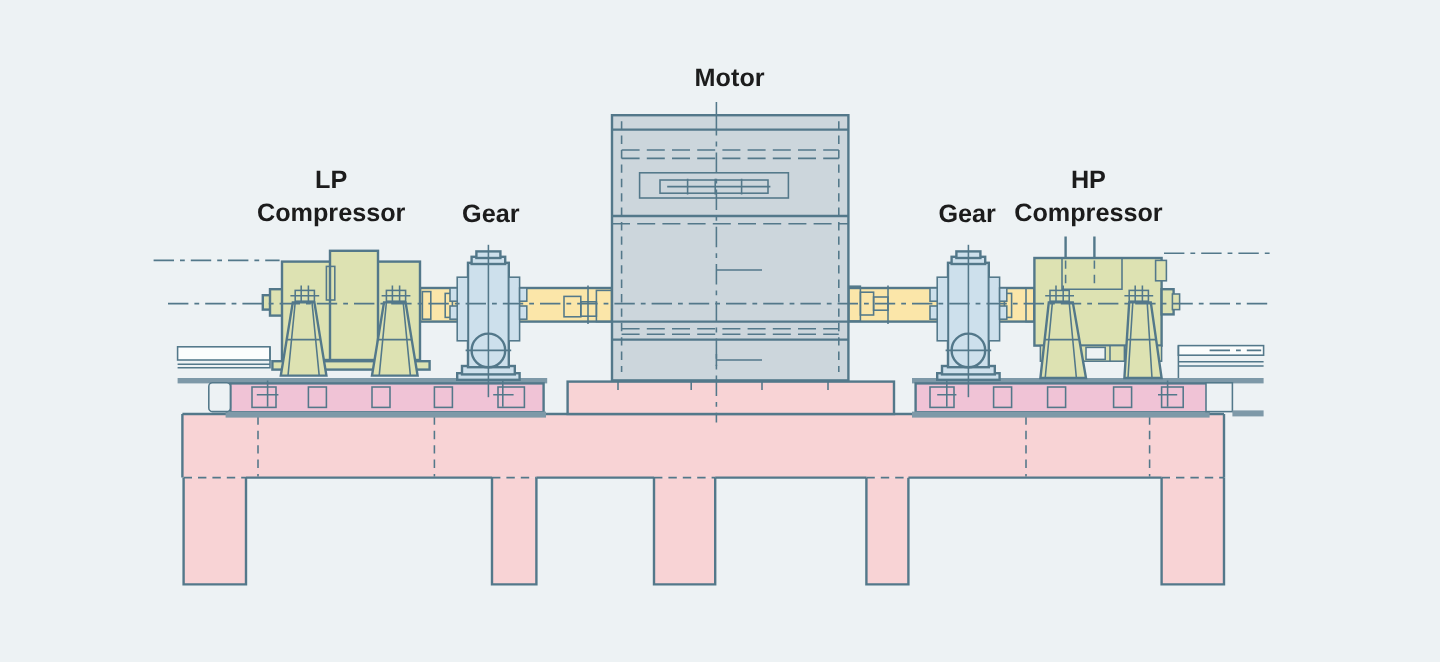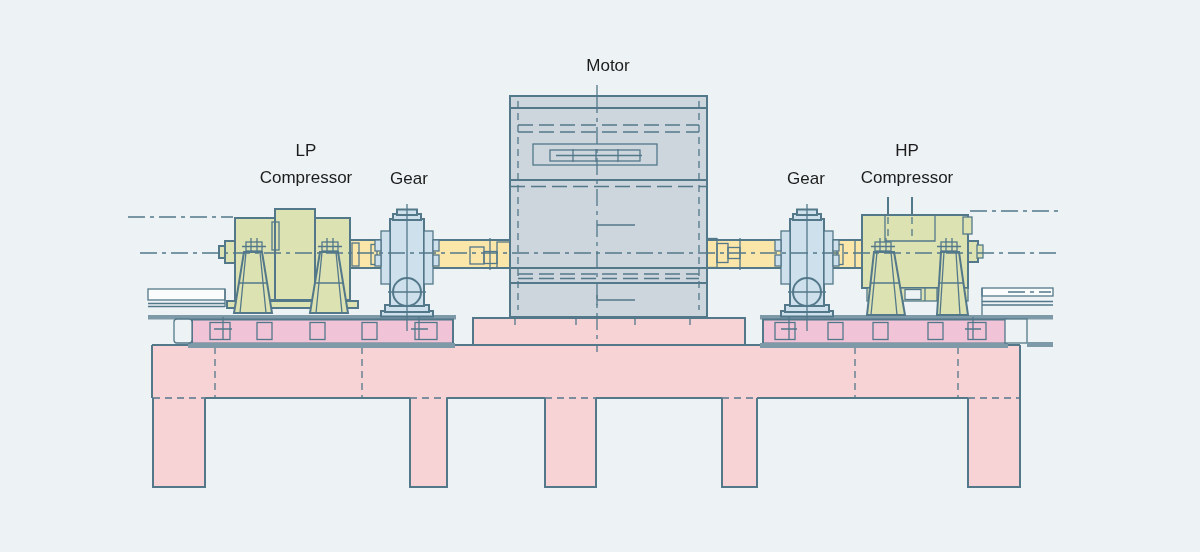--- a/index.html
+++ b/index.html
@@ -6,21 +6,21 @@
     --background:#edf2f4; --outline:#53788a; --motor-fill:#ccd6dc;
     --compressor-fill:#dde2b2; --gear-fill:#cde0ec; --shaft-fill:#fbe6a9;
     --baseplate-fill:#f0c3d6; --foundation-fill:#f8d3d5; --rail-fill:#7e99a8;
     --pipe-fill:#fbfdfd; --label-color:#1c1c1c;
   }
   html,body{margin:0;padding:0;}
   .stage{position:relative;width:1200px;height:552px;background:var(--background);overflow:hidden;
          font-family:"Liberation Sans",sans-serif;}
   .stage svg{position:absolute;left:0;top:0;}
   .label{position:absolute;transform:translateX(-50%);text-align:center;white-space:pre-line;
-         font-weight:400;font-size:17px;line-height:27px;color:var(--label-color);}
+         font-weight:700;font-size:21px;line-height:27px;color:var(--label-color);}
   .ln  {stroke:var(--outline);stroke-width:1.3;fill:none;}
   .ln2 {stroke:var(--outline);stroke-width:2;fill:none;}
   .s1  {stroke:var(--outline);stroke-width:1.3;}
   .s2  {stroke:var(--outline);stroke-width:2;}
   .nf  {fill:none;}
   .dash   {stroke-dasharray:7 5;}
   .dashw  {stroke-dasharray:15 6;}
   .dashdot{stroke-dasharray:17 5 4 5;}
   .f-motor{fill:var(--motor-fill);} .f-comp{fill:var(--compressor-fill);}
   .f-gear{fill:var(--gear-fill);}   .f-shaft{fill:var(--shaft-fill);}
@@ -181,20 +181,20 @@
   <use href="#gear" x="407"></use>
   <use href="#gear" x="807"></use>
 
   <g>
     <path class="ln dashdot" d="M128,217 H233"></path>
     <path class="ln dashdot" d="M970,211 H1058"></path>
     <path class="ln dashdot" d="M140,253 H1058"></path>
   </g>
 </svg>
 
-<div class="label" style="left:306px;top:137px">LP
+<div class="label" style="left:276px;top:137px">LP
 Compressor</div>
 <div class="label" style="left:409px;top:165px">Gear</div>
 <div class="label" style="left:608px;top:52px">Motor</div>
 <div class="label" style="left:806px;top:165px">Gear</div>
 <div class="label" style="left:907px;top:137px">HP
 Compressor</div>
 </div>
 
 </body></html>

